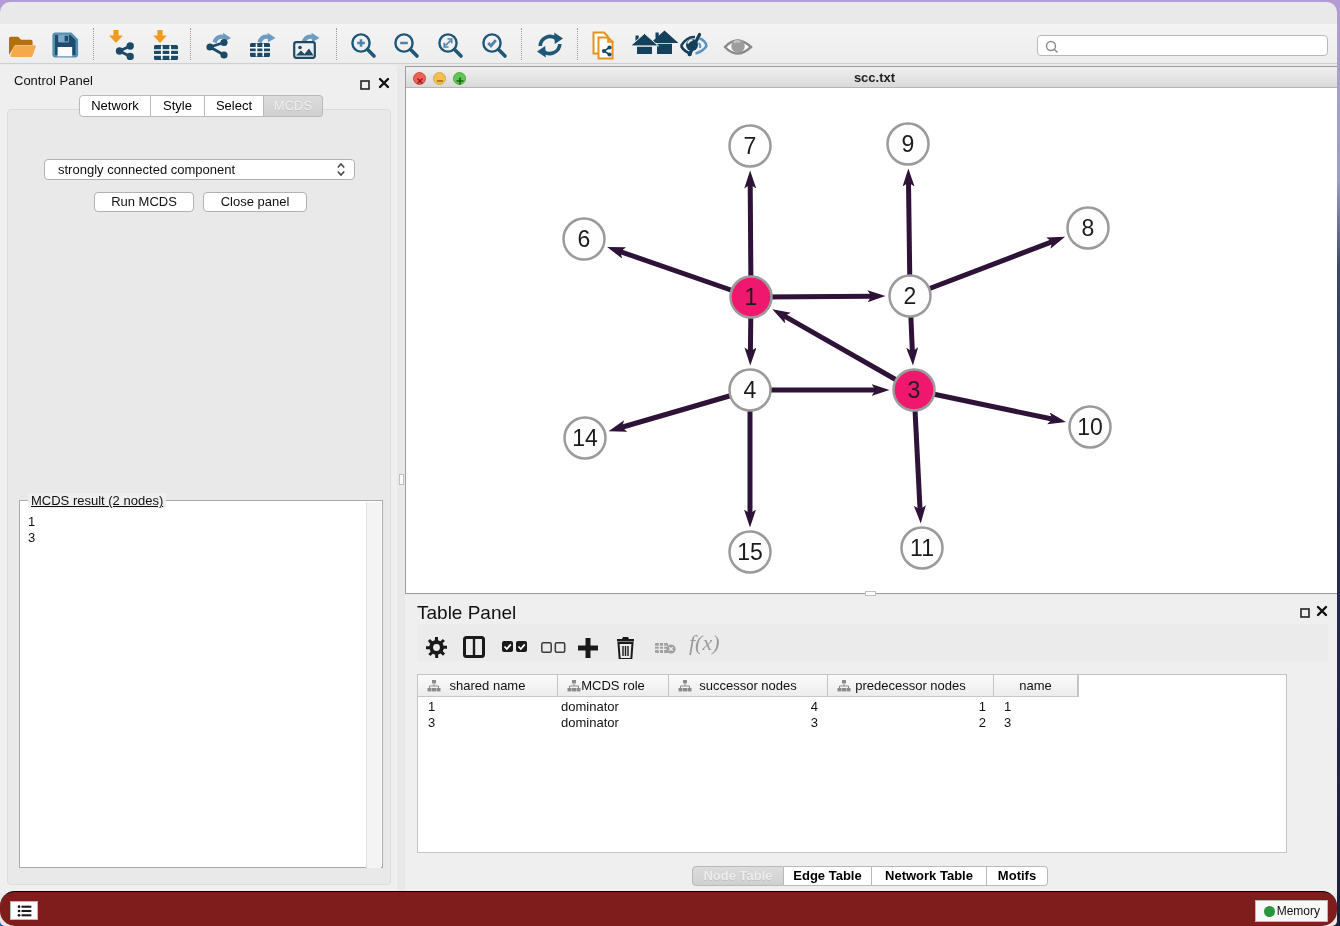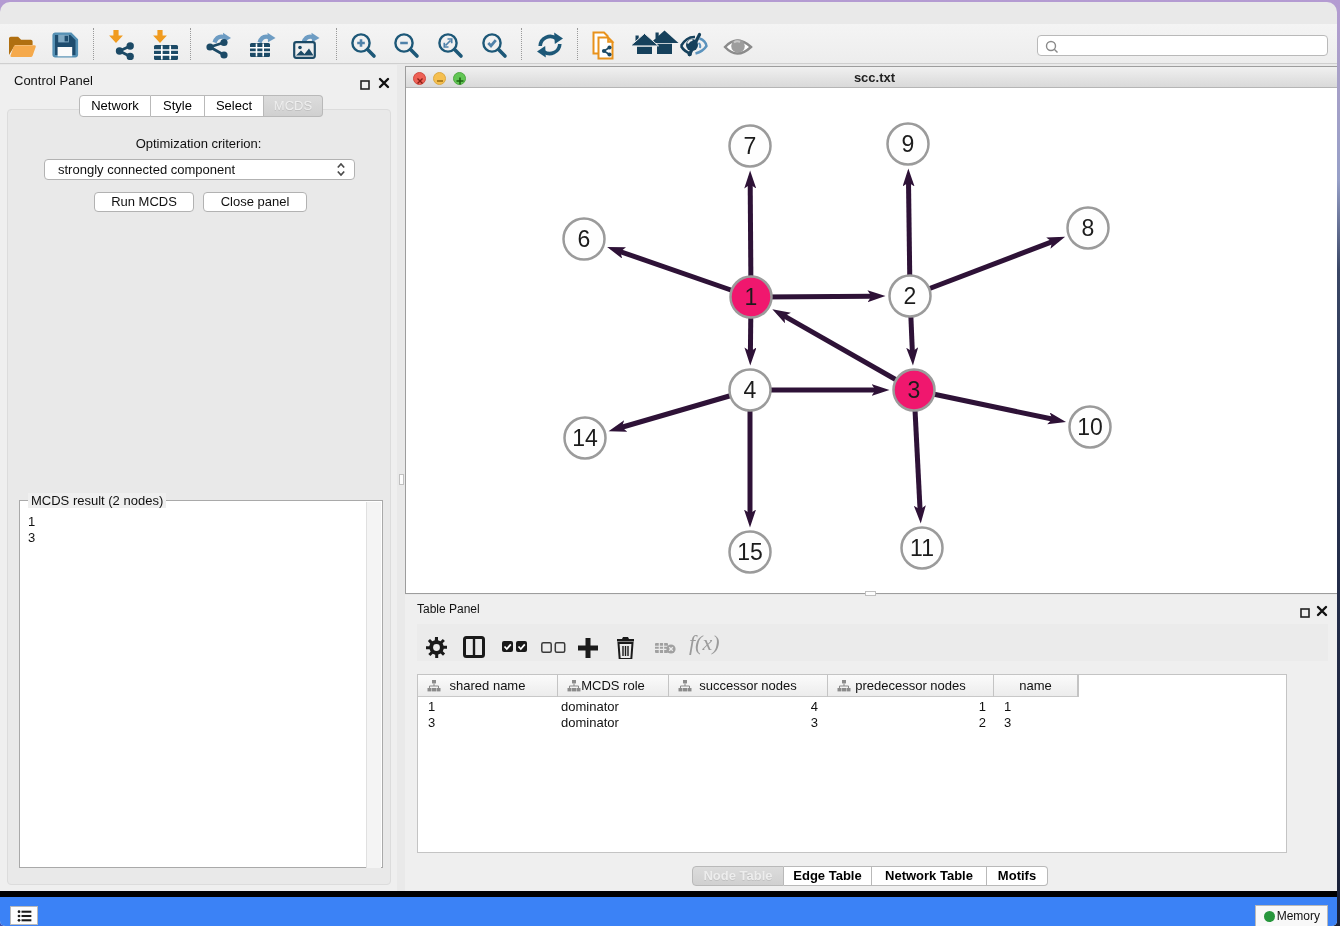--- a/index.html
+++ b/index.html
@@ -21,47 +21,47 @@
 #cp-inner { position:absolute; left:7px; top:44px; width:384px; height:776px; background:#e9e9e9; border:1px solid #dcdcdc; border-radius:4px; }
 .tabrow { position:absolute; top:30px; left:79px; height:22px; display:flex; font-size:13px; }
 .tab { border:1px solid #b9b9b9; border-left:none; background:#fff; color:#000; line-height:20px; text-align:center; box-sizing:border-box; }
 .tab.first { border-left:1px solid #b9b9b9; border-radius:4px 0 0 4px; }
 .tab.last { border-radius:0 4px 4px 0; }
 .tab.sel { background:linear-gradient(#dcdcdc,#d0d0d0); color:#efefef; text-shadow:0 1px 0 #c0c0c0; }
 #optlabel { position:absolute; left:0; top:71px; width:397px; text-align:center; font-size:13px; color:#111; }
 #combo { position:absolute; left:44px; top:94px; width:311px; height:21px; background:#fff; border:1px solid #b2b2b2; border-radius:4px; font-size:13px; line-height:19px; padding-left:13px; color:#111; }
 .btn { position:absolute; height:20px; background:#fff; border:1px solid #b2b2b2; border-radius:4px; font-size:13px; line-height:18px; text-align:center; color:#111; }
 #fieldset { position:absolute; left:19px; top:435px; width:364px; height:368px; border:1px solid #a9a9a9; background:#fff; }
-#fieldset .legend { position:absolute; left:8px; top:-8px; background:#efefef; padding:0 3px; font-size:13px; color:#111; }
+#fieldset .legend { position:absolute; left:8px; top:-8px; background:#efefef; padding:0 3px; font-size:13px; color:#111;text-decoration:underline; }
 #fieldset .scroll { position:absolute; right:1px; top:1px; width:15px; height:366px; background:#f4f4f4; border-left:1px solid #e0e0e0; }
 #fieldset .txt { position:absolute; left:8px; top:13px; font-size:13px; line-height:16px; color:#111; }
 
 #netwin { position:absolute; left:405px; top:64px; width:935px; height:528px; border:1px solid #9d9d9d; background:#fff; }
 #nettitle { position:absolute; left:0; top:0; width:100%; height:21px; background:linear-gradient(#f0f0f0,#d9d9d9); border-bottom:1px solid #b5b5b5; }
 #nettitle .t { position:absolute; left:2px; width:100%; text-align:center; font-size:13px; font-weight:bold; color:#222; line-height:21px; }
 .mac { position:absolute; top:5px; width:13px; height:13px; border-radius:50%; }
 #netcanvas { position:absolute; left:0; top:22px; width:933px; height:503px; background:#fff; }
 
 #tpanel { position:absolute; left:405px; top:593px; width:935px; height:298px; background:#efefef; }
-#tpanel .hdr { position:absolute; left:12px; top:7px; font-size:12px; color:#111; }
+#tpanel .hdr { position:absolute; left:12px; top:7px; font-size:19px; color:#111; }
 #ttoolbar { position:absolute; left:12px; top:29px; width:911px; height:37px; background:#ebebeb; }
 #ttable { position:absolute; left:12px; top:79px; width:870px; height:179px; background:#fff; border:1px solid #c4c4c4; }
 #thead { position:absolute; left:0; top:0; width:661px; border-right:1px solid #c4c4c4; height:22px; background:linear-gradient(#fbfbfb,#ececec); border-bottom:1px solid #c8c8c8; font-size:13px; color:#111; }
 .th { position:absolute; top:0; height:22px; border-right:1px solid #c4c4c4; text-align:center; line-height:21px; }
 .trow { position:absolute; left:0; width:100%; height:16px; font-size:13px; color:#111; }
 .td { position:absolute; top:0; height:16px; line-height:16px; }
 #btabs { position:absolute; left:287px; top:271px; height:20px; display:flex; font-size:13px; font-weight:bold; }
 .btab { border:1px solid #b9b9b9; border-left:none; background:#fff; color:#000; line-height:18px; text-align:center; box-sizing:border-box; }
 .btab.first { border-left:1px solid #b9b9b9; border-radius:4px 0 0 4px; }
 .btab.last { border-radius:0 4px 4px 0; }
 .btab.sel { background:linear-gradient(#dcdcdc,#d0d0d0); color:#ededed; text-shadow:0 1px 0 #c0c0c0; }
 .pbtn { position:absolute; }
 .th .sit { position:absolute; left:9px; top:5px; }
 
-#statusbar { position:absolute; left:0; top:889px; width:1337px; height:35px; background:#3b82f6; border-top:6px solid #000000; }
+#statusbar { position:absolute; left:0; top:889px; width:1337px; height:35px; background:#7f1d1d; border-top:1px solid #000000;border-radius:15px; }
 #lstbtn { position:absolute; left:10px; top:9px; width:28px; height:19px; background:#fdfdfd; border:1px solid #b9b9b9; }
 #membtn { position:absolute; right:9px; top:8px; width:73px; height:22px; background:#f8f8f8; border:1px solid #b9b9b9; font-size:12px; color:#111; line-height:20px; text-align:right; padding-right:7px; }
 #membtn .dot { position:absolute; left:8px; top:5px; width:11px; height:11px; border-radius:50%; background:#27963c; }
 </style>
 </head>
 <body>
 <div style="position:absolute;left:0;top:905px;width:8px;height:21px;background:#3d55b8"></div>
 <div id="win">
   <div id="toolbar">
     <div class="tsep" style="left:93px"></div>
@@ -189,21 +189,20 @@
     <div class="pbtn" style="left:378px;top:10px"><svg width="12" height="12" viewBox="0 0 12 12">
           <path d="M2 2 L10 10 M10 2 L2 10" stroke="#111" stroke-width="2.4" stroke-linecap="round"></path>
         </svg></div>
     <div id="cp-inner"></div>
     <div class="tabrow">
       <div class="tab first" style="width:72px">Network</div>
         <div class="tab" style="width:54px">Style</div>
         <div class="tab" style="width:59px">Select</div>
         <div class="tab sel last" style="width:59px">MCDS</div>
     </div>
-    <div id="optlabel">Optimization criterion:</div>
     <div id="combo">strongly connected component
       <svg width="12" height="17" style="position:absolute;right:7px;top:1px" viewBox="0 0 12 17">
           <path d="M2.8 6.5 L6 3 L9.2 6.5 M2.8 10.5 L6 14 L9.2 10.5" stroke="#4a4a4a" stroke-width="1.7" fill="none"></path>
         </svg>
     </div>
     <div class="btn" style="left:94px;top:127px;width:100px">Run MCDS</div>
     <div class="btn" style="left:203px;top:127px;width:104px">Close panel</div>
     <div id="fieldset">
       <div class="legend">MCDS result (2 nodes)</div>
       <div class="scroll"></div>

